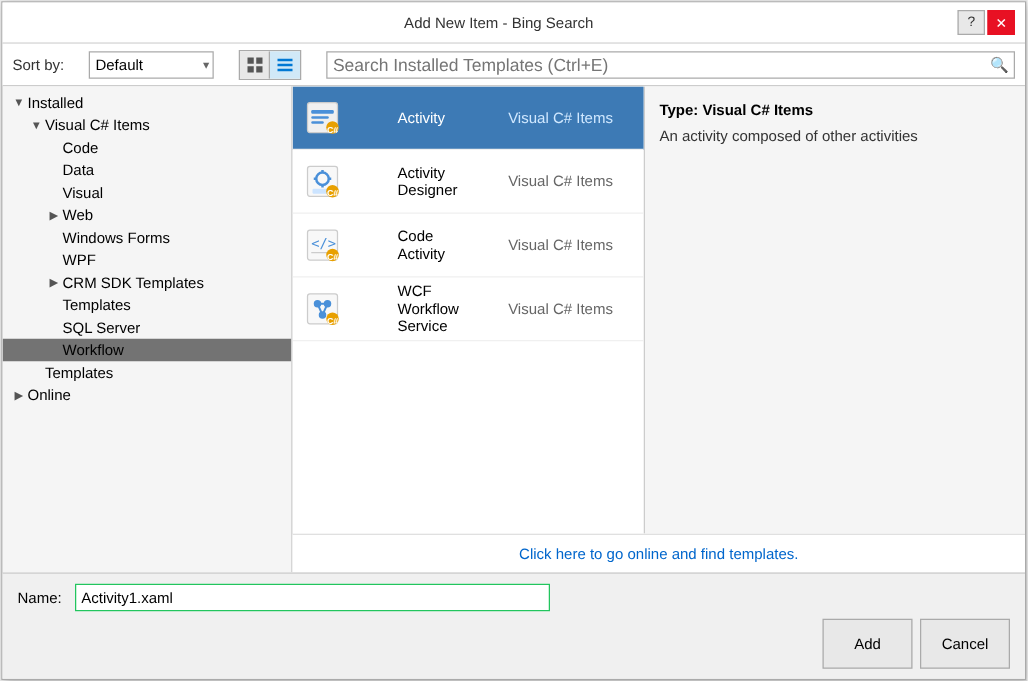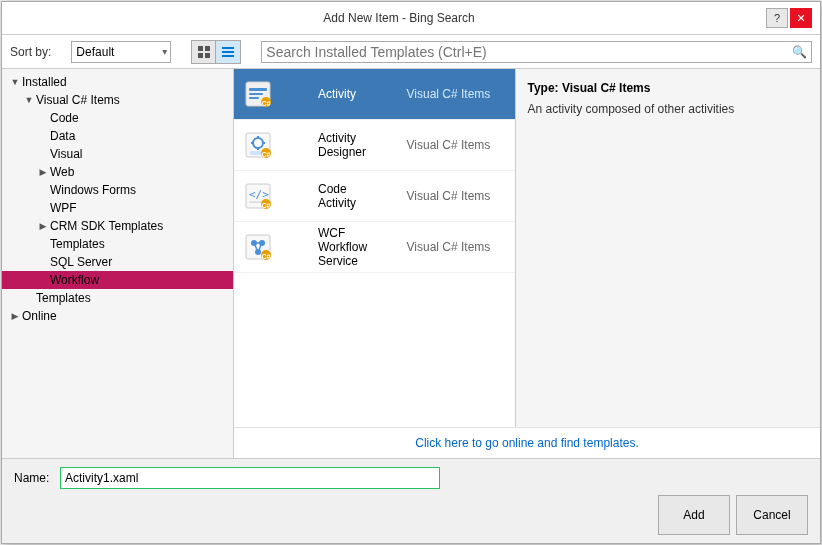--- a/index.html
+++ b/index.html
@@ -156,21 +156,21 @@
       padding: 4px 0;
     }
     .tree-item {
       display: flex;
       align-items: center;
       padding: 2px 4px;
       cursor: pointer;
       user-select: none;
       white-space: nowrap;
     }
-    .tree-item.selected { background: #be185d; }
+    .tree-item.selected { background: #737373; }
     .expand-icon {
       width: 14px;
       height: 14px;
       display: inline-flex;
       align-items: center;
       justify-content: center;
       font-size: 9px;
       color: #555;
       flex-shrink: 0;
     }

